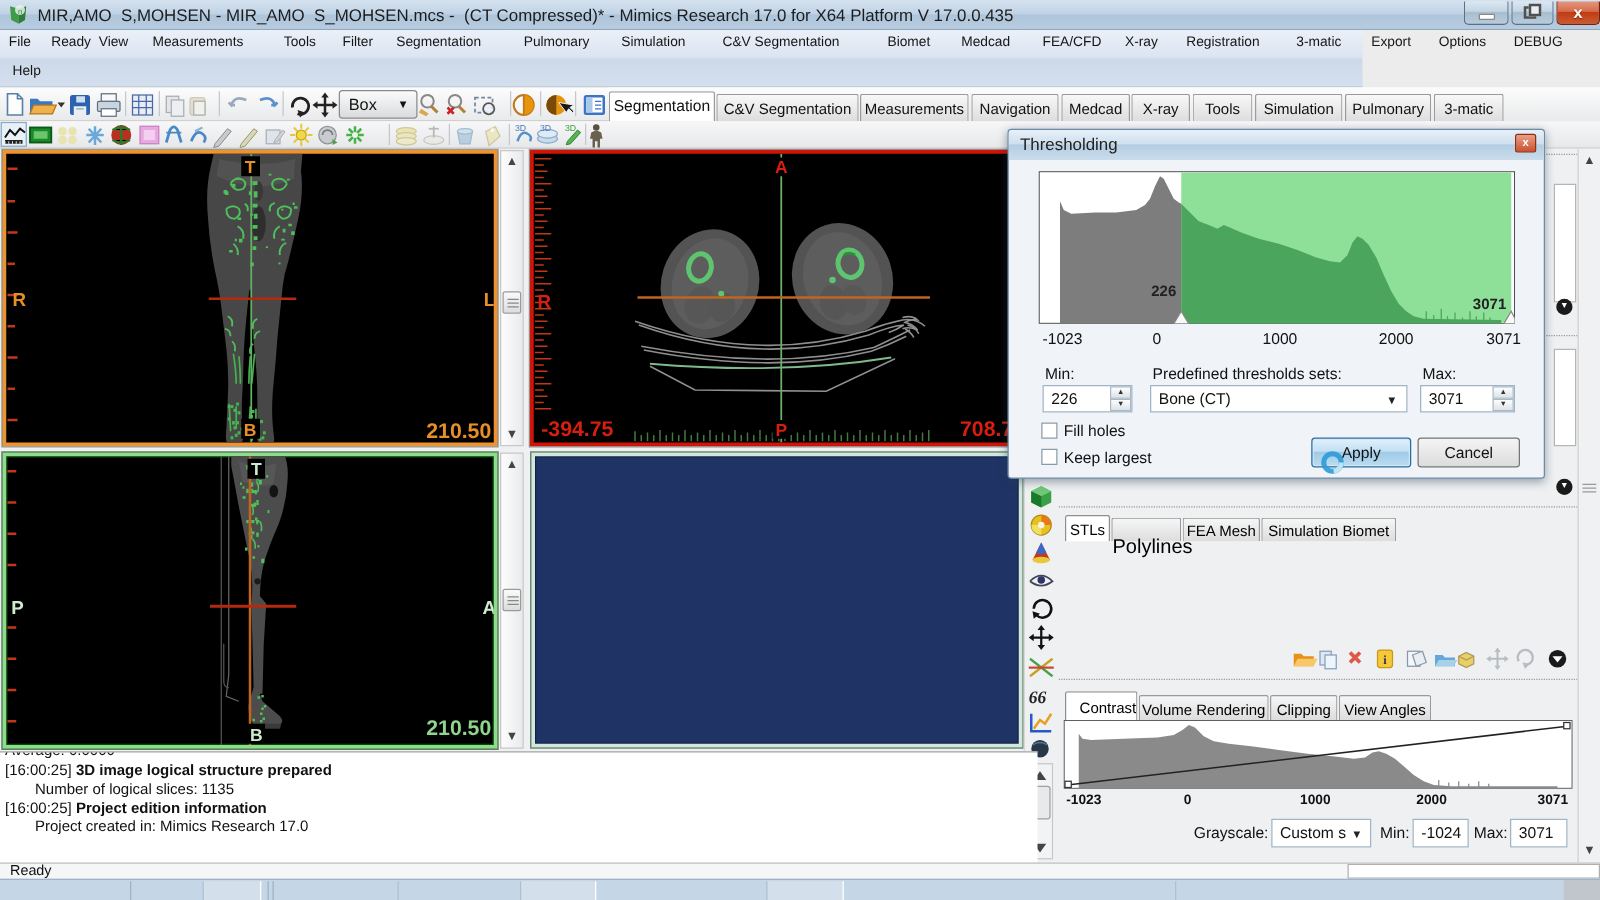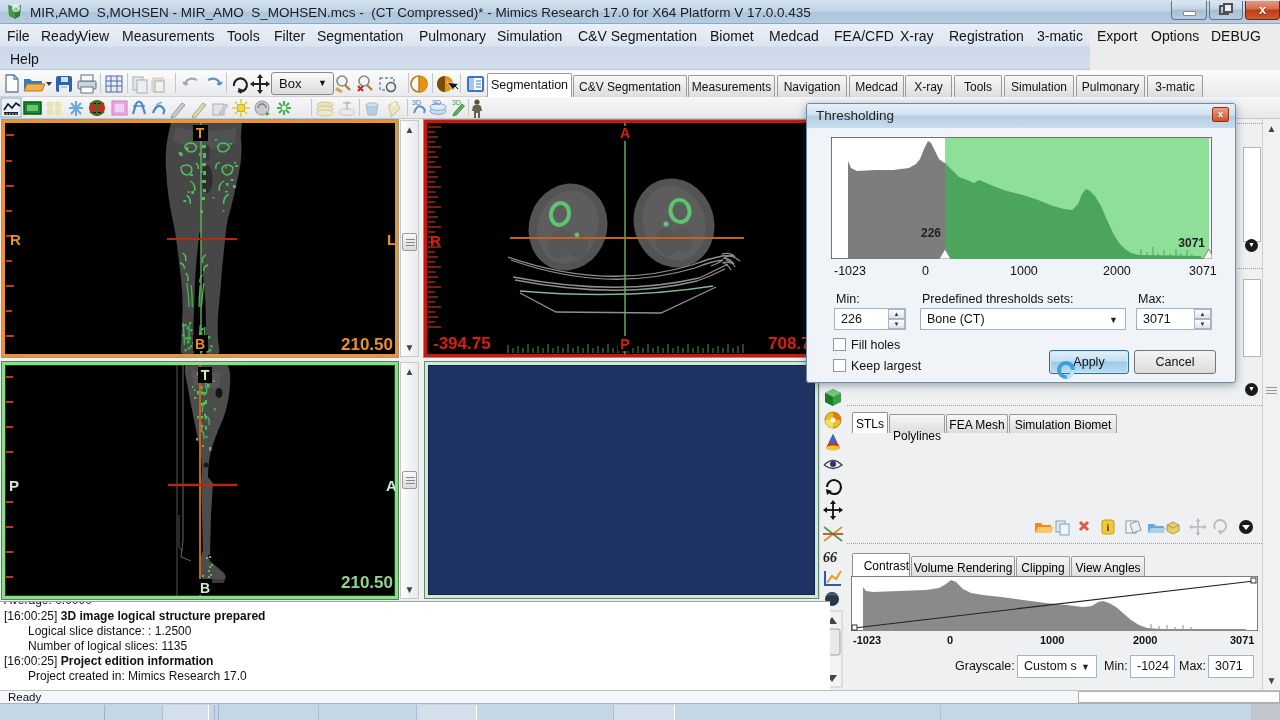--- a/index.html
+++ b/index.html
@@ -11,21 +11,21 @@
   background:linear-gradient(#d5e2ef 0%, #bfd2e5 50%, #adc4da 51%, #b8cce0 100%);
   border-bottom:1px solid #8ea8c0; font-size:13.5px; color:#1c1c1c; }
 #titletext { left:30px; top:5px; white-space:nowrap; font-size:13.5px; color:#1c1c1c; }
 .winbtn { top:1px; height:19px; border:1px solid #5a7187; border-top:none; border-radius:0 0 4px 4px; background:linear-gradient(#dce8f2 0%, #c2d4e4 45%, #a8becf 50%, #b8cbdc 100%); }
 #btnmin { left:1171px; width:36px; }
 #btnmax { left:1209px; width:34px; }
 #btncls { left:1245px; width:35px; background:linear-gradient(#e29a82 0%, #d86a4a 45%, #c03c14 50%, #cb5a32 100%); border-color:#7c2000; }
 
 #menubar { left:0; top:24px; width:1090px; height:46px;
   background:linear-gradient(#eaf0f8 0%, #dbe5f1 48%, #ccd9e9 52%, #d4dfee 100%);
-  border-bottom:1px solid #b9c6d5; font-size:14px; color:#151515; }
+  border-bottom:1px solid #b9c6d5; font-size:11px; color:#151515; }
 .mi { position:absolute; top:4px; }
 #help { position:absolute; top:27px; left:10px; }
 
 #tb1 { left:0; top:70px; width:1280px; height:27px; background:linear-gradient(#fcfcfc,#e9eaec); border-bottom:1px solid #d0d0d0; }
 #tb2 { left:0; top:97px; width:1280px; height:22px; background:linear-gradient(#f7f7f8,#e7e8ea); border-bottom:1px solid #c6c6c6; }
 .sep1 { position:absolute; top:3px; width:1px; height:20px; background:#c4c8cc; }
 .sep2 { position:absolute; top:2px; width:1px; height:17px; background:#c4c8cc; }
 
 .tab { position:absolute; top:75px; height:22px; background:linear-gradient(#f8f8f8,#dddddd);
   border:1px solid #9b9b9b; border-bottom:none; border-radius:2px 2px 0 0;
@@ -759,21 +759,21 @@
     <div class="abs" style="left:0px;top:4px;width:415px;height:0;border-top:1px dotted #9a9a9a"></div>
     <div class="abs" style="left:396px;top:28px;width:18px;height:95px;background:#fff;border:1px solid #b5b5b5"></div>
     <div class="abs" style="left:398px;top:120px;width:13px;height:13px;background:#1a1a1a;border-radius:7px;color:#fff;font-size:7px;text-align:center;line-height:12px">▼</div>
     <div class="abs" style="left:0px;top:149px;width:415px;height:0;border-top:1px dotted #9a9a9a"></div>
     <div class="abs" style="left:396px;top:160px;width:18px;height:78px;background:#fff;border:1px solid #b5b5b5"></div>
     <div class="abs" style="left:398px;top:264px;width:13px;height:13px;background:#1a1a1a;border-radius:7px;color:#fff;font-size:7px;text-align:center;line-height:12px">▼</div>
 
     <div class="abs" style="left:0px;top:286px;width:415px;height:0;border-top:1px dotted #9a9a9a"></div>
 
     <div class="abs" style="left:5px;top:293px;width:36px;height:21px;background:#fff;border:1px solid #8f8f8f;border-bottom:none;border-radius:2px 2px 0 0;font-size:12px;text-align:center;padding-top:4px;z-index:2">STLs</div>
-    <div class="abs" style="left:42px;top:295px;width:56px;height:19px;background:linear-gradient(#f6f6f6,#ddd);border:1px solid #9a9a9a;border-bottom:none;border-radius:2px 2px 0 0;font-size:12px;text-align:center;padding-top:14px">Polylines</div>
+    <div class="abs" style="left:42px;top:295px;width:56px;height:19px;background:linear-gradient(#f6f6f6,#ddd);border:1px solid #9a9a9a;border-bottom:none;border-radius:2px 2px 0 0;font-size:16px;text-align:center;padding-top:14px">Polylines</div>
     <div class="abs" style="left:99px;top:295px;width:62px;height:19px;background:linear-gradient(#f6f6f6,#ddd);border:1px solid #9a9a9a;border-bottom:none;border-radius:2px 2px 0 0;font-size:12px;text-align:center;padding-top:3px">FEA Mesh</div>
     <div class="abs" style="left:162px;top:295px;width:108px;height:19px;background:linear-gradient(#f6f6f6,#ddd);border:1px solid #9a9a9a;border-bottom:none;border-radius:2px 2px 0 0;font-size:12px;text-align:center;padding-top:3px">Simulation Biomet</div>
     <svg class="abs" style="left:180px;top:396px" width="230" height="22" viewBox="0 0 230 22" id="stlicons">
       <path d="M8 8 l6 0 l2 2 l8 0 l0 8 l-16 0 z" fill="#e89018"></path>
       <path d="M8 18 l3 -6 l16 0 l-3 6 z" fill="#f8c868"></path>
       <rect x="29" y="6" width="9" height="11" fill="#dce8f4" stroke="#88a0b8"></rect>
       <rect x="33" y="9" width="9" height="11" fill="#ecf4fc" stroke="#88a0b8"></rect>
       <path d="M53 7 l8 8 m0 -8 l-8 8" stroke="#e05848" stroke-width="3"></path>
       <rect x="75" y="5" width="12" height="14" rx="2" fill="#f4c838" stroke="#c89818"></rect>
       <text x="81" y="16" font-size="10" font-weight="bold" fill="#335" text-anchor="middle" font-family="Liberation Serif">i</text>
@@ -836,21 +836,20 @@
     <div class="sarr" style="top:4px;left:3px">▲</div>
     <div class="sarr" style="bottom:4px;left:3px">▼</div>
     <div style="position:absolute;left:3px;top:268px;width:11px;height:1px;background:#999"></div>
     <div style="position:absolute;left:3px;top:271px;width:11px;height:1px;background:#999"></div>
     <div style="position:absolute;left:3px;top:274px;width:11px;height:1px;background:#999"></div>
   </div>
 
   <div id="log" class="abs">
     <div style="margin:-9px 0 0 4px">Average: 0.0000</div>
     <div style="margin:2px 0 0 4px">[16:00:25] <b>3D image logical structure prepared</b></div>
-    <div style="margin:1px 0 0 28px">Logical slice distance: : 1.2500</div>
     <div style="margin:1px 0 0 28px">Number of logical slices: 1135</div>
     <div style="margin:1px 0 0 4px">[16:00:25] <b>Project edition information</b></div>
     <div style="margin:1px 0 0 28px">Project created in: Mimics Research 17.0</div>
   </div>
 
   <div class="abs" style="left:270px;top:668px;width:200px;height:26px;background:radial-gradient(ellipse at center, rgba(255,255,255,0.22), rgba(255,255,255,0) 70%);"></div>
   <div class="abs" style="left:300px;top:686px;width:160px;height:16px;background:radial-gradient(ellipse at center, rgba(255,255,255,0.18), rgba(255,255,255,0) 70%);"></div>
 
   <div id="ready" class="abs">
       <span style="position:absolute;left:8px;top:0">Ready</span>

